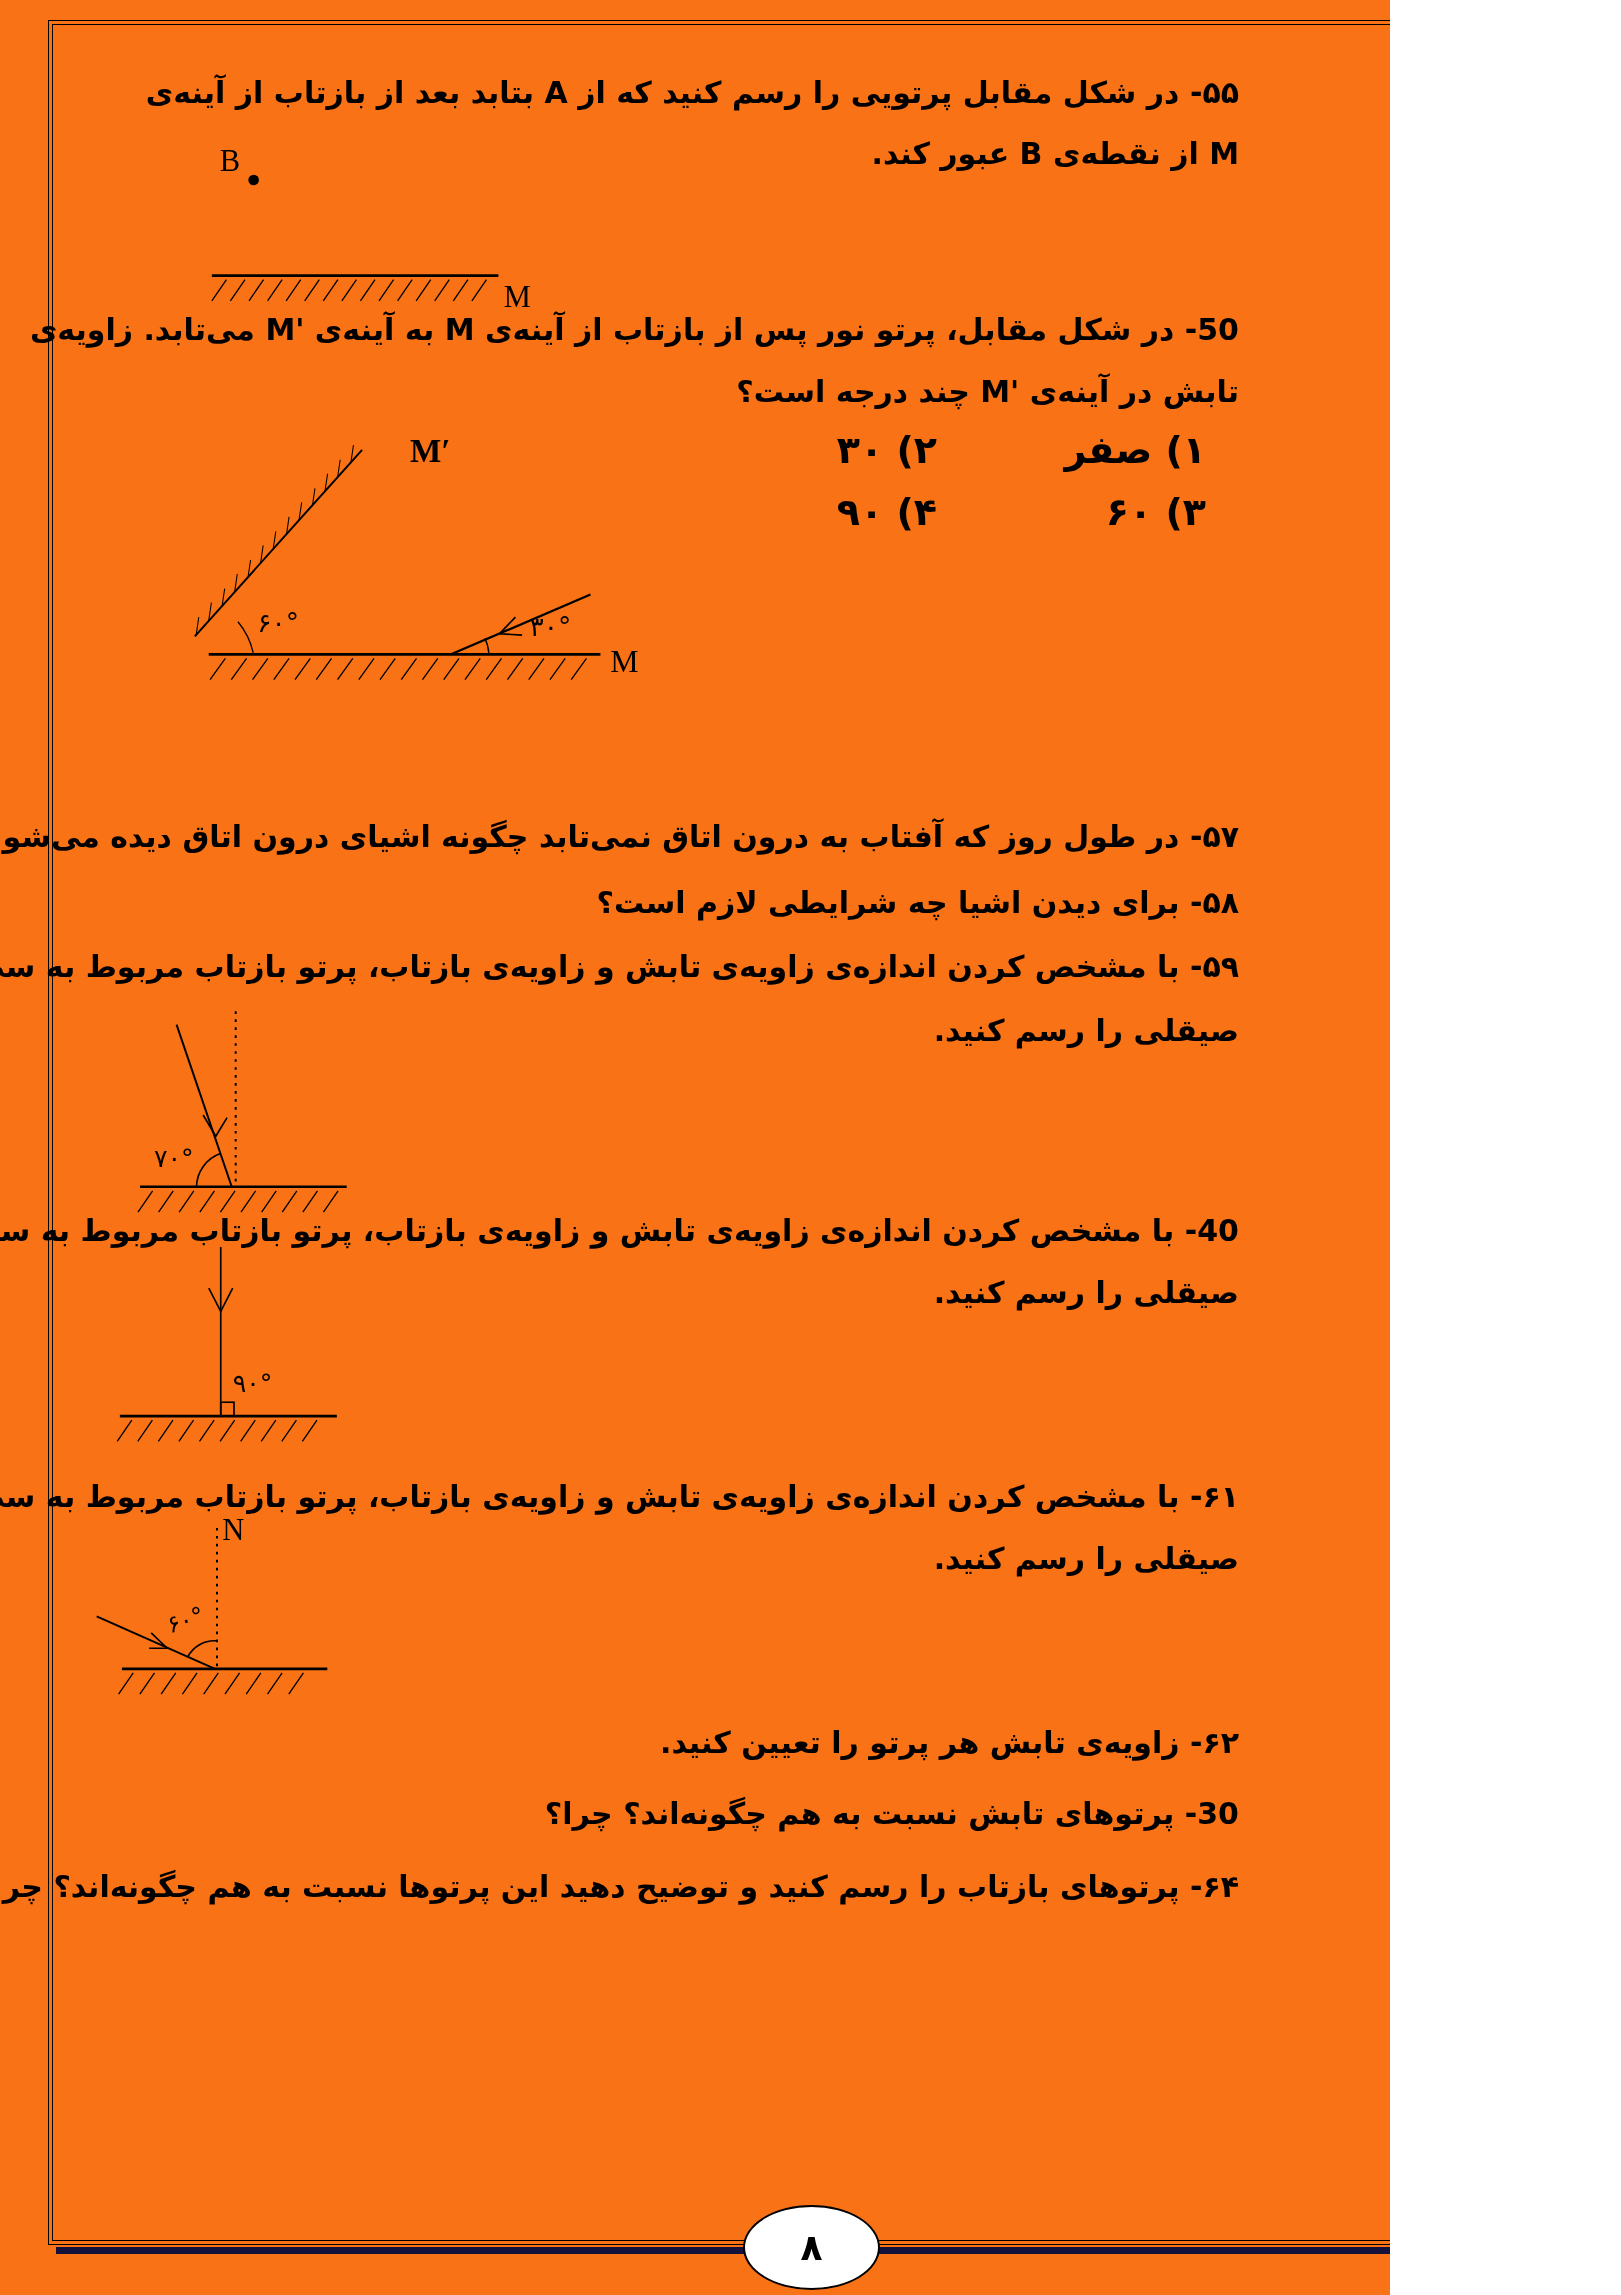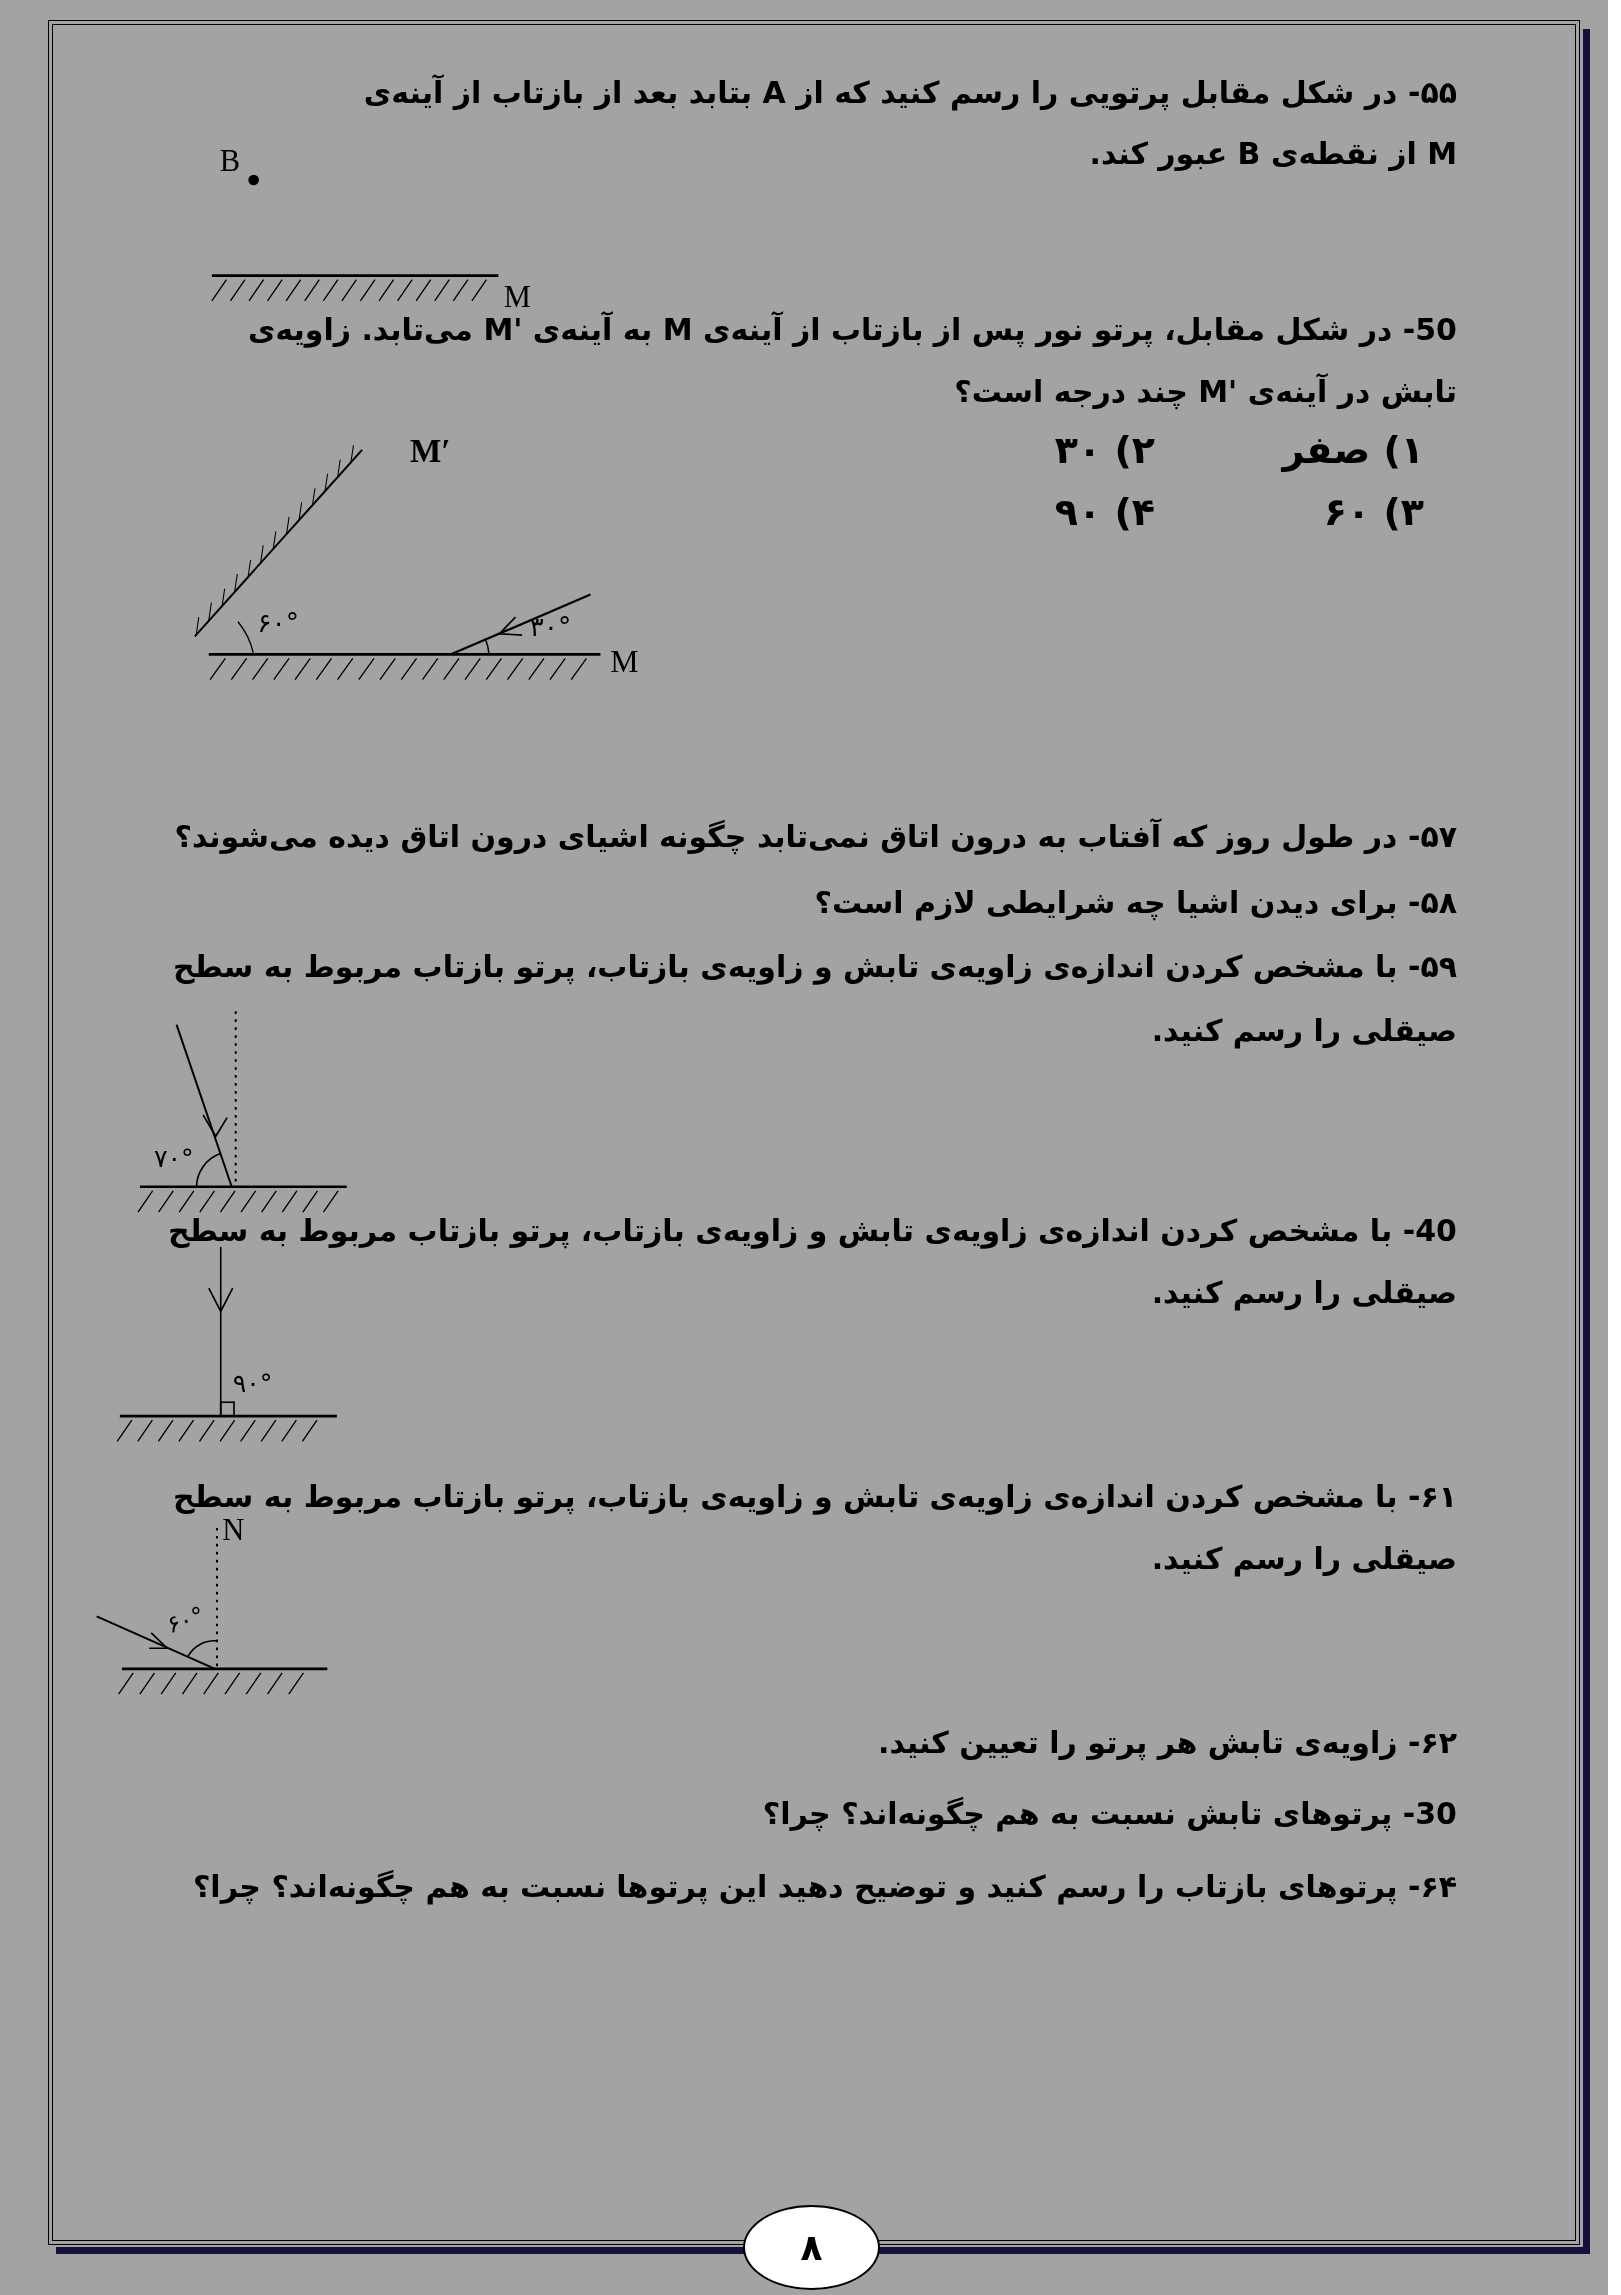--- a/index.html
+++ b/index.html
@@ -1,16 +1,16 @@
 <!DOCTYPE html>
 <html lang="fa" style="font-size:10.6px"><head>
 <meta charset="utf-8">
 <style>
   html,body{margin:0;padding:0;background:#ffffff;}
-  .page{position:relative;width:1608px;height:2295px;background:#a3a3a3;overflow:hidden;
+  .page{position:relative;width:1390px;height:2295px;background:#f97316;overflow:hidden;
         font-family:"DejaVu Sans",sans-serif;color:#000;}
   
   .frame-outer{position:absolute;left:48px;top:20px;width:1532px;height:2225px;
                border:1.3px solid #000;box-sizing:border-box;}
   .frame-inner{position:absolute;left:2.7px;top:2.7px;right:2.7px;bottom:2.7px;
                border:1.3px solid #000;}
   .shadow-right{position:absolute;left:1583px;top:29px;width:6.6px;height:2224px;background:#14123a;}
   .shadow-bottom{position:absolute;left:56px;top:2247px;width:1534px;height:6.6px;background:#14123a;}
   
   .qline{position:absolute;left:113px;right:151px;direction:rtl;text-align:right;

